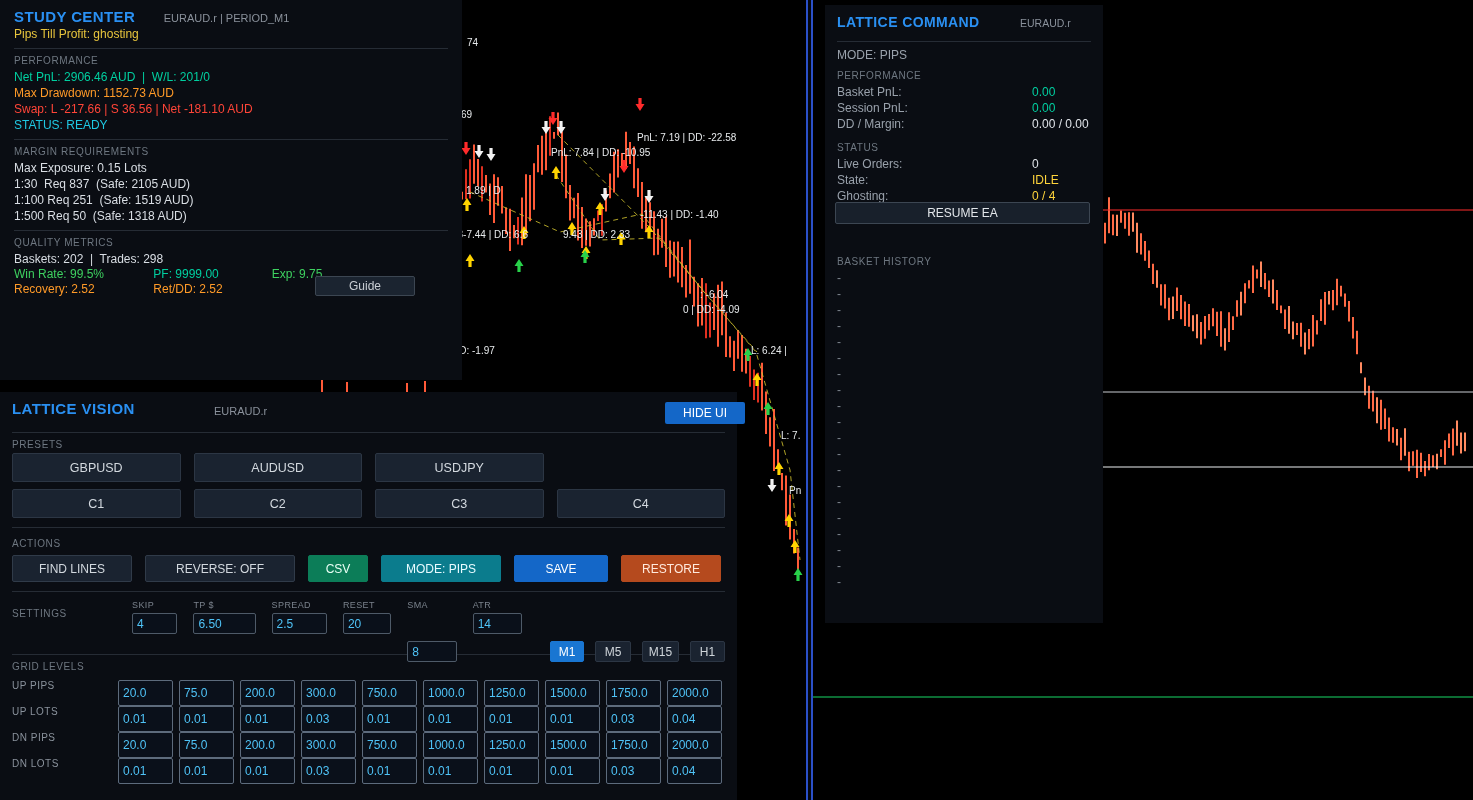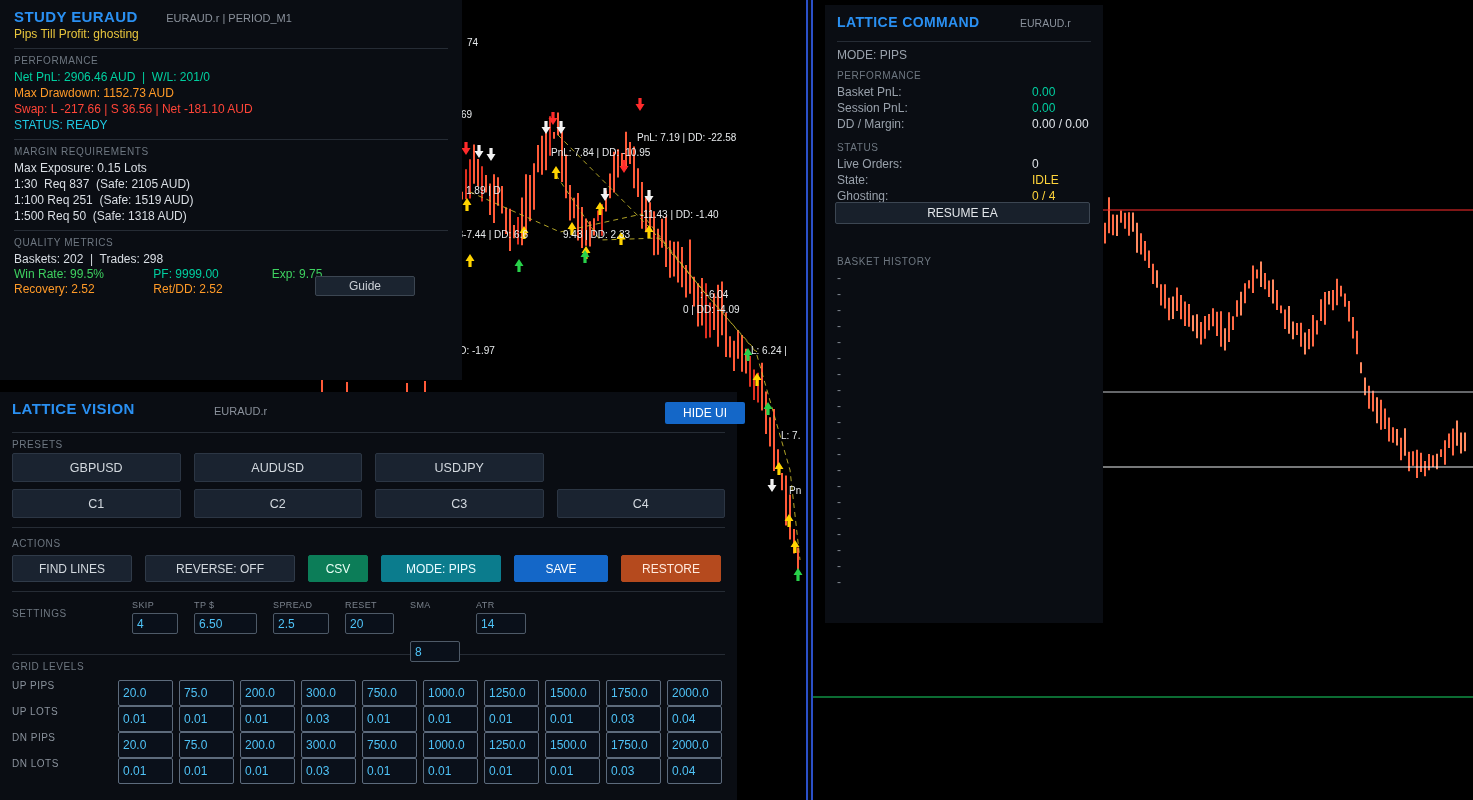--- a/index.html
+++ b/index.html
@@ -315,21 +315,21 @@
       </g>
       <line x1="290" y1="210" x2="660" y2="210" stroke="#ff2d2d" stroke-width="1"></line>
       <line x1="290" y1="392" x2="660" y2="392" stroke="#c9cdd3" stroke-width="1"></line>
       <line x1="290" y1="467" x2="660" y2="467" stroke="#edf0f2" stroke-width="1"></line>
       <line x1="0" y1="697" x2="660" y2="697" stroke="#18d866" stroke-width="1"></line>
     </svg>
 </div>
 
 <div class="panel sc-panel">
   <div>
-    <span class="title">STUDY EURAUD</span>
+    <span class="title">STUDY CENTER</span>
     <span class="subtitle" style="margin-left:24px">EURAUD.r | PERIOD_M1</span>
   </div>
   <div class="line12 gold">Pips Till Profit: ghosting</div>
   <div class="divider"></div>
   <div class="seclabel">PERFORMANCE</div>
   <div class="line12 teal">Net PnL: 2906.46 AUD  |  W/L: 201/0</div>
   <div class="line12 orange">Max Drawdown: 1152.73 AUD</div>
   <div class="line12 red">Swap: L -217.66 | S 36.56 | Net -181.10 AUD</div>
   <div class="line12 cyan">STATUS: READY</div>
   <div class="divider"></div>
@@ -404,20 +404,26 @@
           <div class="set-label">RESET</div>
           <input class="set-input" value="20" style="">
         </div>
         <div class="set-field" style="width: 50px; gap: 28px;">
           <div class="set-label">SMA</div>
           <input class="set-input" value="8" style="">
         </div>
         <div class="set-field" style="width: 50px;">
           <div class="set-label">ATR</div>
           <input class="set-input" value="14" style="">
+        </div>
+        <div class="tf-row">
+          <div class="tf-btn tf-active" style="width: 34px;">M1</div>
+          <div class="tf-btn" style="width: 36px;">M5</div>
+          <div class="tf-btn" style="width: 37px;">M15</div>
+          <div class="tf-btn" style="width: 35px;">H1</div>
         </div>
       </div>
   </div>
   <div class="divider" style="margin-top:8px"></div>
   <div class="seclabel">GRID LEVELS</div>
   <div class="grid-sect" style="margin-top:8px">
       <div class="grid-row">
         <div class="grid-row-label">UP PIPS</div>
         <div class="grid-inputs">
           <input class="grid-input" value="20.0" style="">

